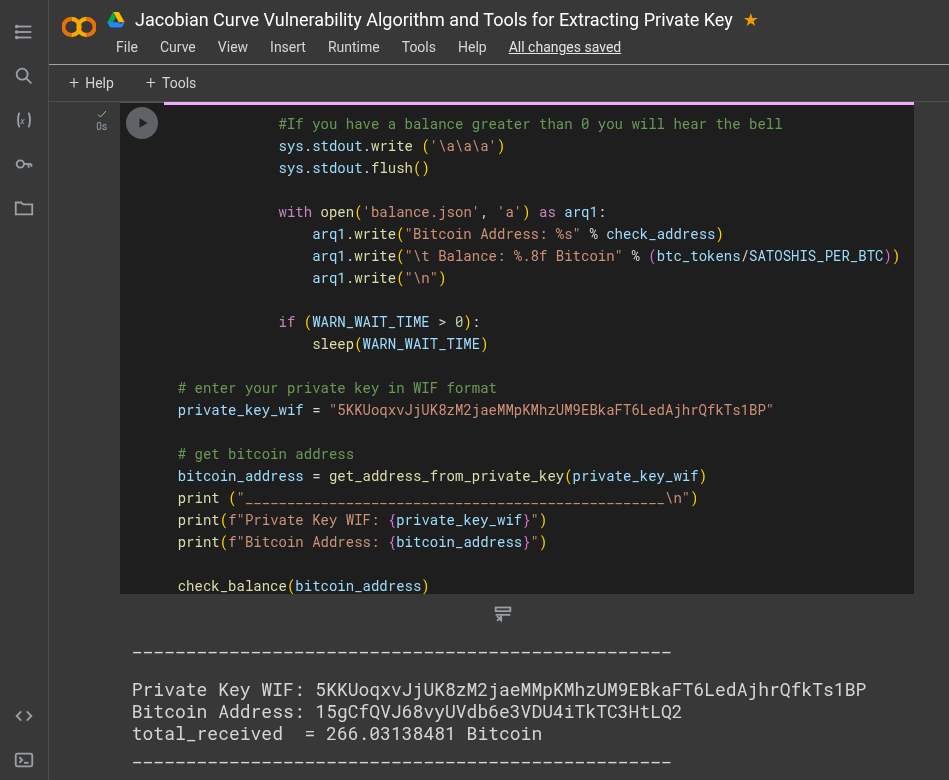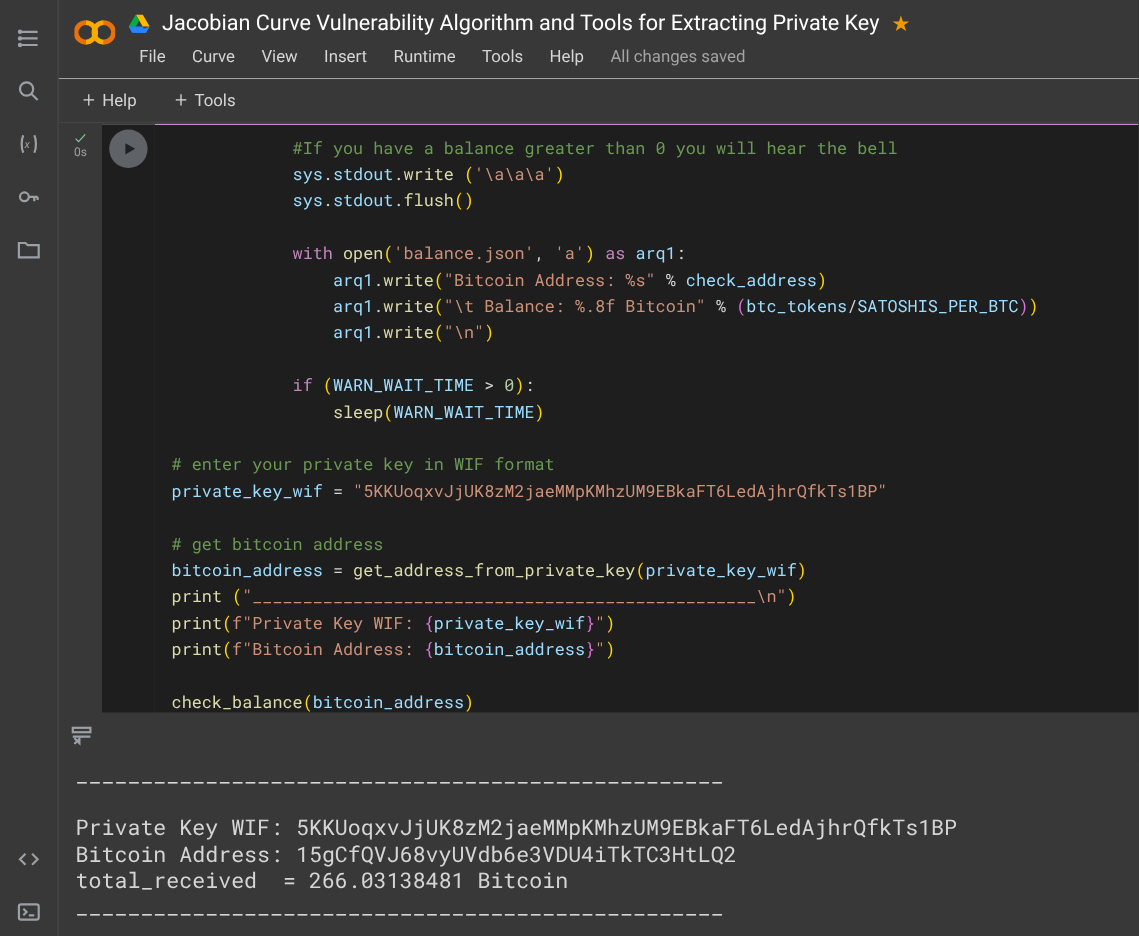--- a/index.html
+++ b/index.html
@@ -36,37 +36,37 @@
   .drive-icon { margin-top:5px; }
   .title-block { display:flex; flex-direction:column; gap:4px; }
   .title-row { display:flex; align-items:center; gap:10px; }
   .doc-title {
     font-family:"Google Sans","Roboto",sans-serif;
     font-size:18px; font-weight:400; color:#ffffff;
   }
   .star { color:#f29900; font-size:18px; }
   .menu-bar { display:flex; gap:4px; align-items:center; }
   .menu-item { padding:4px 9px; color:#d5d5d5; cursor:pointer; border-radius:4px; font-size:14px;}
-  .save-status { color:#a3a3a3; padding:4px 9px; }
+  .save-status { color:#e5e5e5; text-decoration:underline; padding:4px 9px; }
 
   
   .toolbar {
     background:#383838; padding:5px 12px;
     display:flex; gap:16px;
     border-bottom:1px solid #4d4d4d;
   }
   .tool-btn {
     display:flex; align-items:center; gap:6px;
     color:#d5d5d5; cursor:pointer;
     padding:4px 8px; border-radius:4px; font-size:14px;
   }
   .plus { font-size:18px; font-weight:300; line-height:1; }
 
   
-  .notebook { flex:1; overflow:hidden; background:#383838; display:flex; flex-direction:column; }
+  .notebook { flex:1; overflow:hidden; background:#383838; display:flex; flex-direction:column;align-items:center; }
   .cell { display:flex; background:#383838; flex:1; overflow:hidden;}
   .cell-gutter {
     width:36px; display:flex; flex-direction:column; align-items:center;
     padding-top:6px; gap:1px;
     color:#81c995; background:#383838;
     font-size:10px;
   }
   .cell-gutter svg { width:12px; height:12px; }
   .run-time { color:#9aa0a6; font-size:10px; }
   .run-col {
@@ -78,21 +78,21 @@
   .run-btn {
     width:32px; height:32px; border-radius:50%;
     background:#5f6368;
     display:flex; align-items:center; justify-content:center;
     cursor:pointer;
   }
   .run-btn svg { width:14px; height:14px; fill:#202124; margin-left:2px;}
   .cell-body { flex:1; display:flex; flex-direction:column; overflow:hidden;}
   .code-area {
     background:#1e1e1e; flex:1; overflow:hidden;
-    border-top:1px solid #f0abfc;
+    border-top:3px solid #f0abfc;
   }
   pre.code {
     font-family:"Roboto Mono","Consolas",monospace;
     font-size:14px; line-height:22px;
     color:#d4d4d4;
     padding:8px 14px 12px 14px;
     white-space:pre;
   }
   
   .tok-com { color:#6a9955; }

